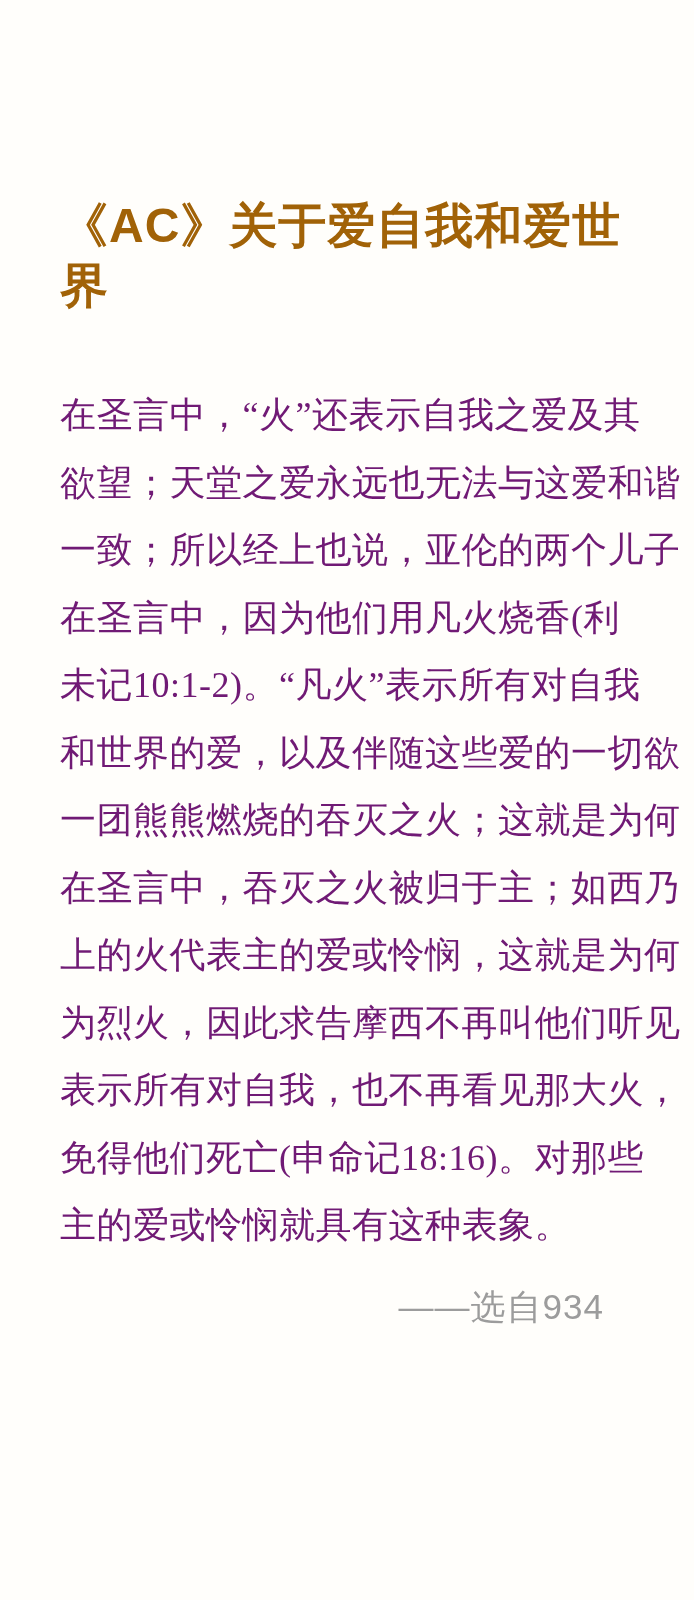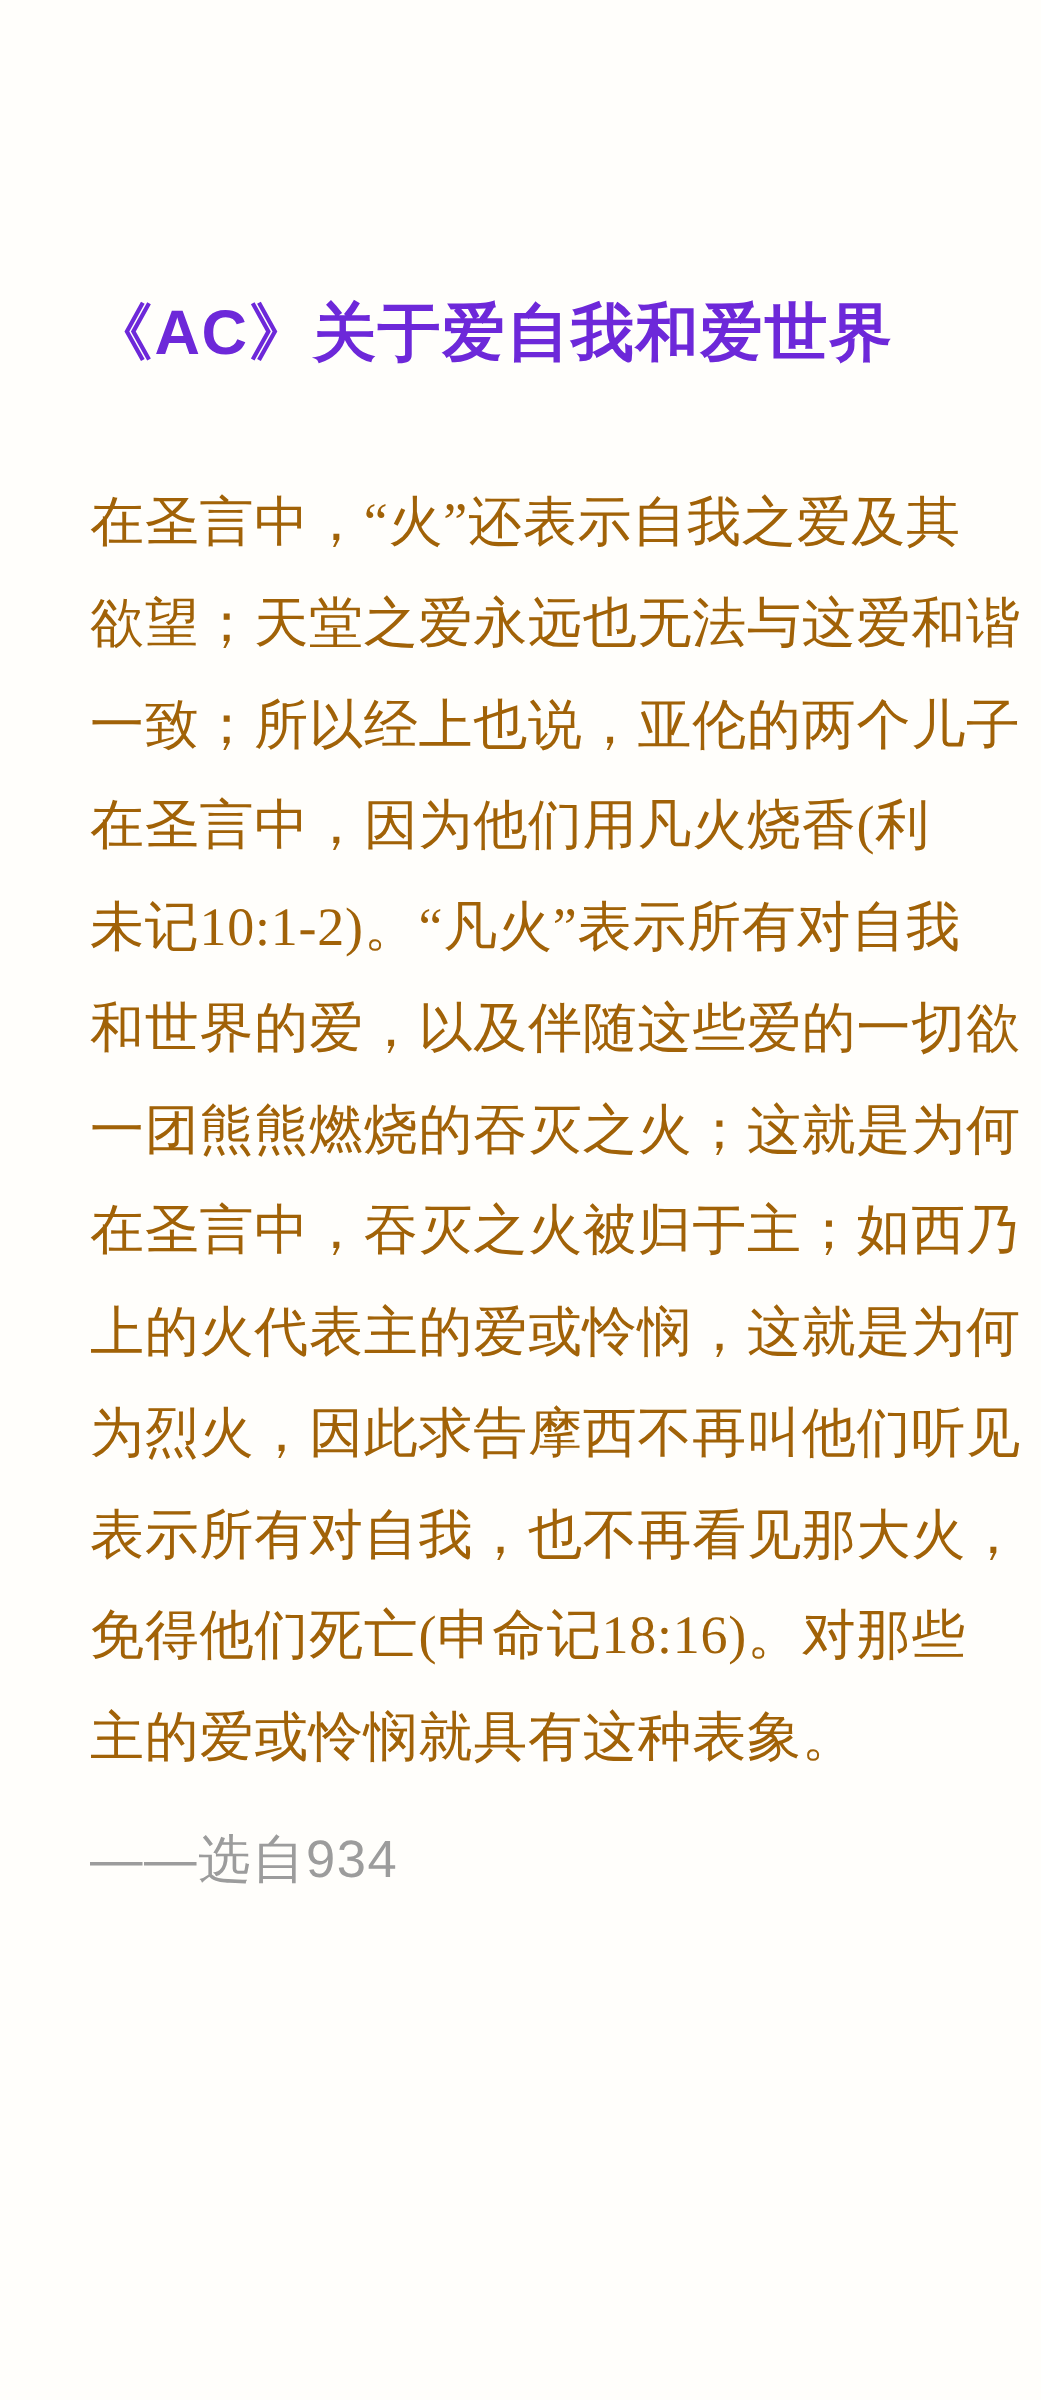--- a/index.html
+++ b/index.html
@@ -16,38 +16,39 @@
   .page {
     box-sizing: border-box;
     width: 694px;
     height: 1600px;
     padding: 196px 62px 0 60px;
   }
   .article-title {
     margin: 0;
     font-family: "Liberation Sans", "DejaVu Sans", sans-serif;
     font-weight: 700;
-    font-size: 42px;
+    font-size: 48px;
     line-height: 1.25;
     letter-spacing: 1px;
-    color: #6d28d9;
+    color: #a16207;
   }
   .article-body {
     margin-top: 66px;
-    color: #a16207;
+    color: #701a75;
     font-size: 36px;
   }
   .text-line {
     line-height: 67.5px;
     white-space: nowrap;
     letter-spacing: 0.5px;
   }
   .citation {
     margin-top: 24px;
     padding-right: 28px;
+    text-align: right;
     font-family: "Liberation Sans", "DejaVu Sans", sans-serif;
     font-size: 35px;
     color: #9c9c9c;
     letter-spacing: 1px;
   }
 </style>
 </head>
 <body>
 
 <div class="page">

